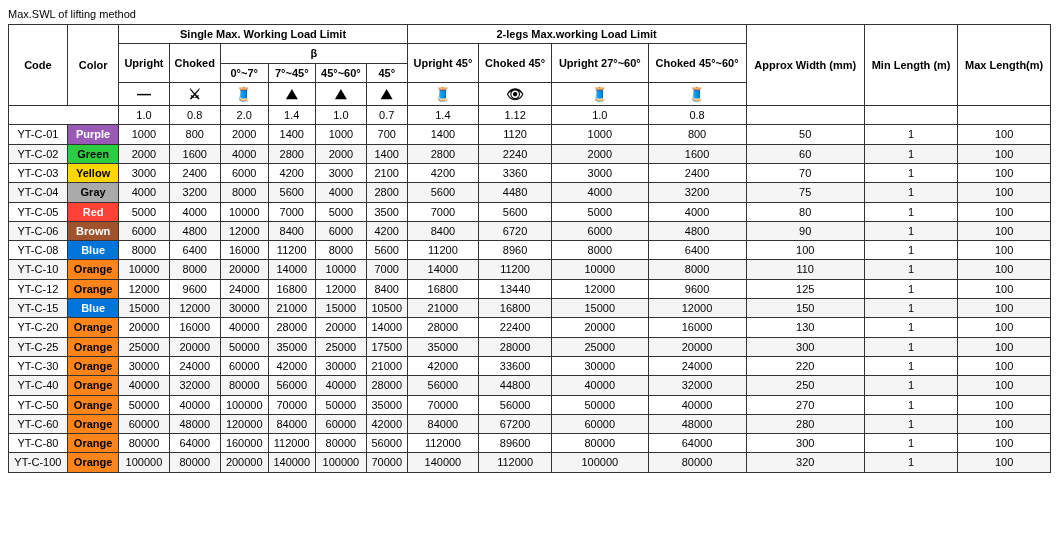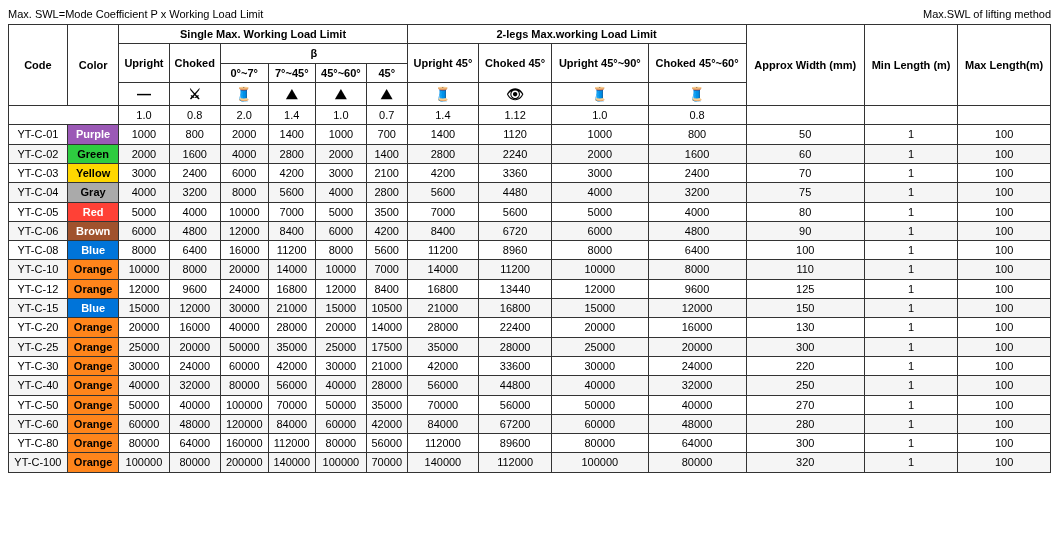--- a/index.html
+++ b/index.html
@@ -37,21 +37,20 @@
     .brown-bg { background-color: #A0522D !important; color: #fff; margin-left: 16px; }
     .blue-bg { background-color: #0074D9 !important; color: #fff; }
     .orange-bg { background-color: #FF851B !important; color: #000; }
     td.num { font-size: 11px; }
   </style>
 </head>
 <body>
 
 <div>
   <div style="display:flex; justify-content:space-between; font-size:11px; margin-bottom:4px;">
-    <span>Max. SWL=Mode Coefficient P x Working Load Limit</span>
     <span>Max.SWL of lifting method</span>
   </div>
 </div>
 
 <table>
   <thead>
 
     <tr>
       <th rowspan="4">Code</th>
       <th rowspan="4">Color</th>
@@ -61,21 +60,21 @@
       <th rowspan="4">Min Length (m)</th>
       <th rowspan="4">Max Length(m)</th>
     </tr>
 
     <tr>
       <th rowspan="2">Upright</th>
       <th rowspan="2">Choked</th>
       <th colspan="4">β</th>
       <th rowspan="2">Upright 45°</th>
       <th rowspan="2">Choked 45°</th>
-      <th rowspan="2">Upright 45°~90°</th>
+      <th rowspan="2">Upright 27°~60°</th>
       <th rowspan="2">Choked 45°~60°</th>
     </tr>
 
     <tr>
       <th>0°~7°</th>
       <th>7°~45°</th>
       <th>45°~60°</th>
       <th>45°</th>
     </tr>
 

